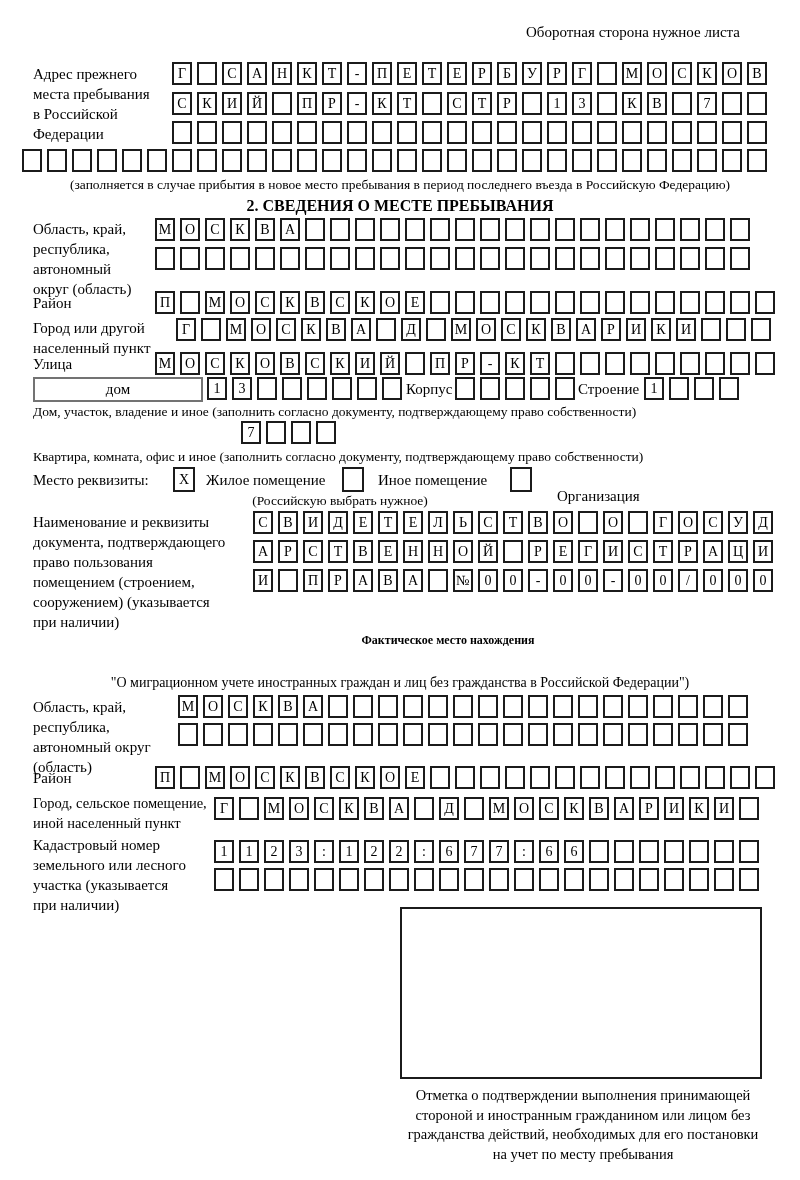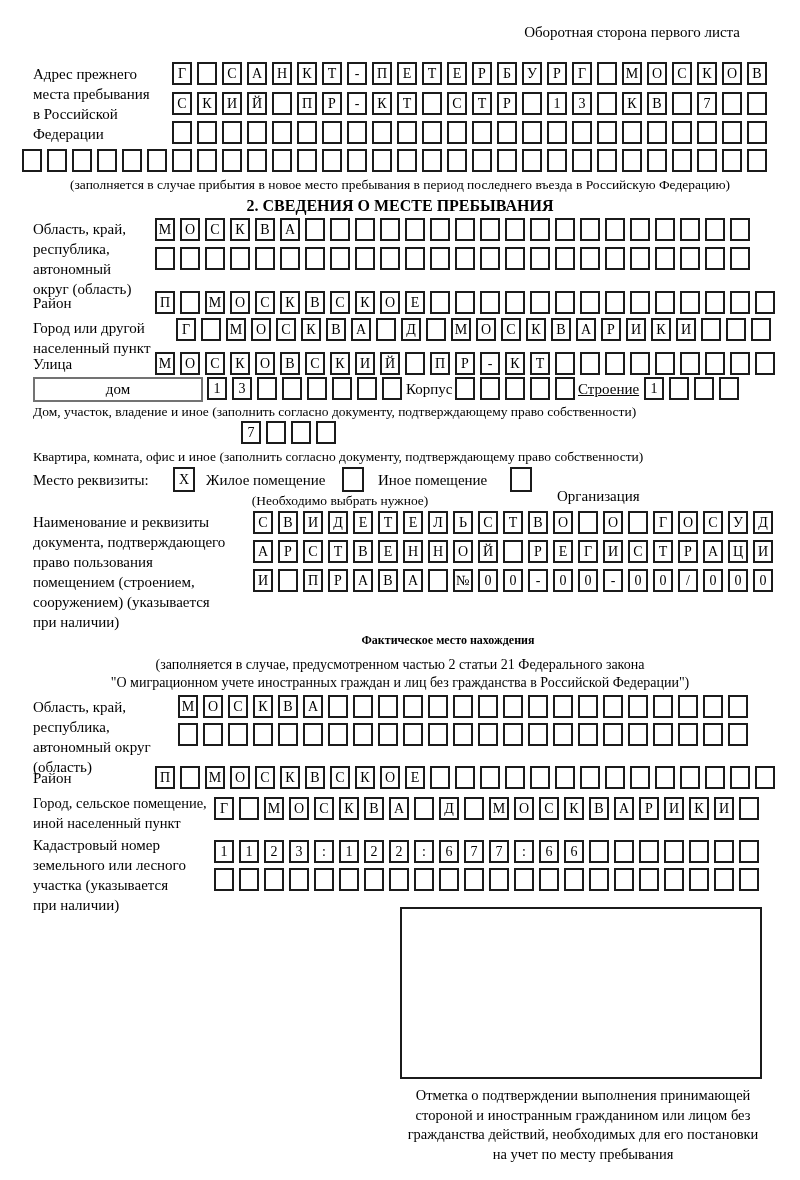--- a/index.html
+++ b/index.html
@@ -16,21 +16,21 @@
   .bigbox{box-sizing:border-box;border:2px solid #737373;height:25px;text-align:center;
         font-size:15px;line-height:21px;}
   .title{font-weight:bold;font-size:16px;}
   .stamp{box-sizing:border-box;border:2px solid #1b1b1b;background:#fff;}
 </style>
 </head>
 <body>
 
 <div class="page">
 
-  <div class="abs" style="top:24px;left:0;width:740px;text-align:right;font-size:15px;">Оборотная сторона первого листа</div>
+  <div class="abs" style="top:24px;left:0;width:740px;text-align:right;font-size:15px;">Оборотная сторона нужное листа</div>
 
   <div class="abs lbl" style="top:64px;left:33px;width:150px;">Адрес прежнего
 места пребывания
 в Российской
 Федерации</div>
   <div class="abs grid" style="top:62px;left:172px;">
       <span class="cbox">Г</span>
       <span class="cbox"></span>
       <span class="cbox">С</span>
       <span class="cbox">А</span>
@@ -299,21 +299,21 @@
       <span class="cbox"></span>
     </div>
   <div class="abs lbl" style="top:379px;left:406px;">Корпус</div>
   <div class="abs grid" style="top:377px;left:455px;">
       <span class="cbox"></span>
       <span class="cbox"></span>
       <span class="cbox"></span>
       <span class="cbox"></span>
       <span class="cbox"></span>
     </div>
-  <div class="abs lbl" style="top:379px;left:578px;text-decoration:underline;">Строение</div>
+  <div class="abs lbl" style="top:379px;left:578px;">Строение</div>
   <div class="abs grid" style="top:377px;left:644px;">
       <span class="cbox">1</span>
       <span class="cbox"></span>
       <span class="cbox"></span>
       <span class="cbox"></span>
     </div>
   <div class="abs note" style="top:404px;left:33px;">Дом, участок, владение и иное (заполнить согласно документу, подтверждающему право собственности)</div>
 
   <div class="abs grid" style="top:421px;left:241px;">
       <span class="cbox">7</span>
@@ -329,21 +329,21 @@
     </div>
   <div class="abs lbl" style="top:470px;left:206px;">Жилое помещение</div>
   <div class="abs grid cb" style="top:467px;left:342px;">
       <span class="cbox"></span>
     </div>
   <div class="abs lbl" style="top:470px;left:378px;">Иное помещение</div>
   <div class="abs grid cb" style="top:467px;left:510px;">
       <span class="cbox"></span>
     </div>
   <div class="abs lbl" style="top:470px;left:557px;margin-top:16px;">Организация</div>
-  <div class="abs note" style="top:493px;left:0;width:680px;text-align:center;">(Необходимо выбрать нужное)</div>
+  <div class="abs note" style="top:493px;left:0;width:680px;text-align:center;">(Российскую выбрать нужное)</div>
 
   <div class="abs lbl" style="top:512px;left:33px;width:210px;">Наименование и реквизиты
 документа, подтверждающего
 право пользования
 помещением (строением,
 сооружением) (указывается
 при наличии)</div>
   <div class="abs grid" style="top:511px;left:253px;">
       <span class="cbox">С</span>
       <span class="cbox">В</span>
@@ -408,21 +408,20 @@
       <span class="cbox">-</span>
       <span class="cbox">0</span>
       <span class="cbox">0</span>
       <span class="cbox">/</span>
       <span class="cbox">0</span>
       <span class="cbox">0</span>
       <span class="cbox">0</span>
     </div>
 
   <div class="abs title center" style="top:633px;font-size:12px;padding-left:48px;">Фактическое место нахождения</div>
-  <div class="abs note center" style="top:657px;font-size:14px;">(заполняется в случае, предусмотренном частью 2 статьи 21 Федерального закона</div>
   <div class="abs note center" style="top:675px;font-size:14px;">"О миграционном учете иностранных граждан и лиц без гражданства в Российской Федерации")</div>
 
   <div class="abs lbl" style="top:697px;left:33px;width:150px;">Область, край,
 республика,
 автономный округ
 (область)</div>
   <div class="abs grid" style="top:695px;left:178px;">
       <span class="cbox">М</span>
       <span class="cbox">О</span>
       <span class="cbox">С</span>

